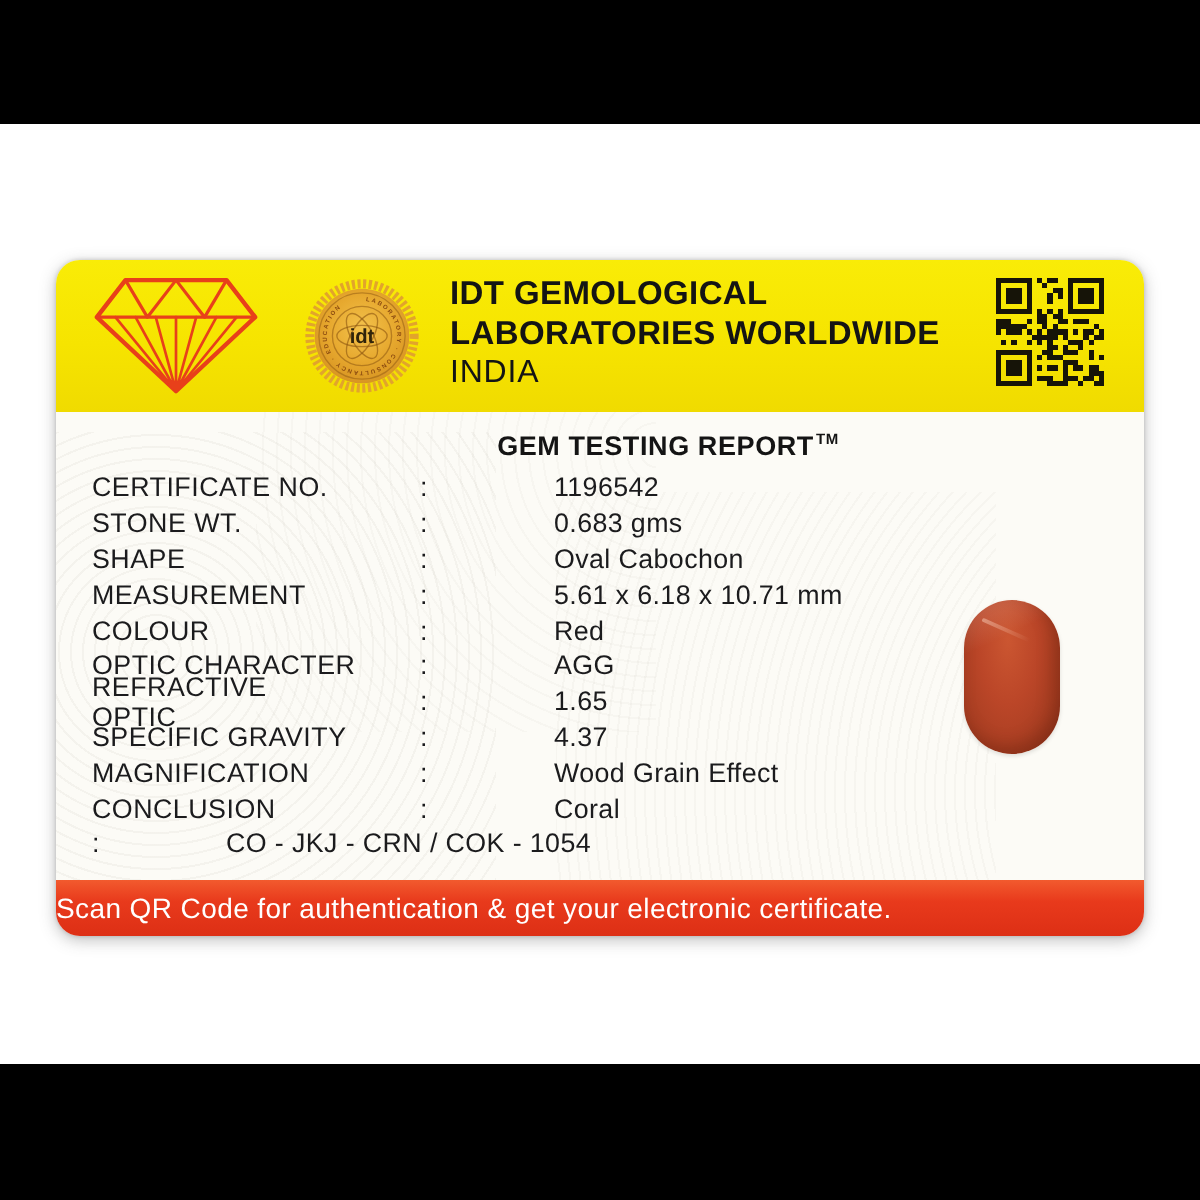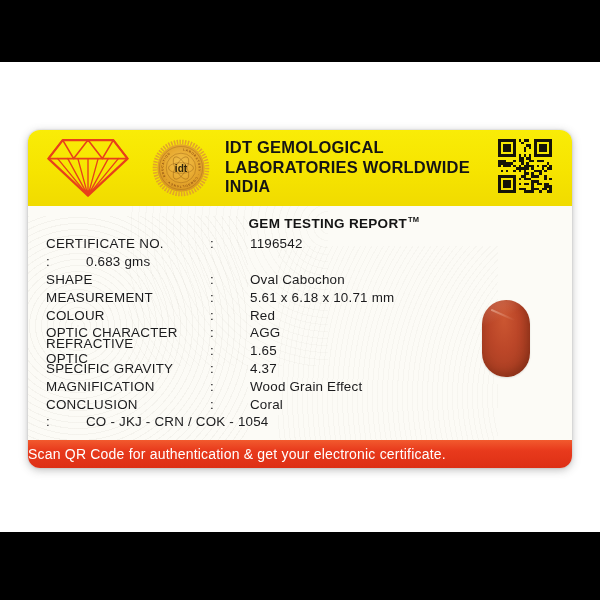--- a/index.html
+++ b/index.html
@@ -21,21 +21,21 @@
 
   
   .card-header{
     position:relative;height:76px;flex:0 0 auto;
     background:linear-gradient(180deg,#F9EC07 0%,#F6E400 55%,#F0DB00 100%);
   }
   .diamond-logo{position:absolute;left:16px;top:5px;width:88px;height:64px;}
   .seal{position:absolute;left:124px;top:9px;width:58px;height:58px;}
   .org-text{position:absolute;left:197px;top:7px;color:#141414;line-height:20px;}
   .org-line{display:block;font-size:16.5px;font-weight:bold;letter-spacing:.2px;}
-  .org-line.country{font-weight:bold;font-size:16px;letter-spacing:.4px;}
+  .org-line.country{font-weight:normal;font-size:16px;letter-spacing:.4px;}
   .qr{position:absolute;left:470px;top:9px;width:54px;height:54px;}
   .qr svg{width:100%;height:100%;shape-rendering:crispEdges;fill:#161408;}
 
   
   .card-body{position:relative;flex:1 1 auto;background:#FCFBF6;}
   .card-body::before{ 
     content:"";position:absolute;inset:0;pointer-events:none;
     background-image:
       repeating-radial-gradient(circle at 90px 110px, rgba(110,100,80,.055) 0 1px, transparent 1px 6px),
       repeating-radial-gradient(circle at 360px 150px, rgba(110,100,80,.04) 0 1px, transparent 1px 5px),
@@ -47,21 +47,21 @@
   .report-title{
     position:absolute;left:0;top:9px;width:100%;text-align:center;
     font-size:13.5px;font-weight:bold;color:#141414;letter-spacing:.3px;padding-left:34px;
   }
   .report-title .tm{font-size:7.5px;vertical-align:super;font-weight:bold;margin-left:1px;}
 
   .fields{position:absolute;left:18px;top:29px;}
   .frow{display:flex;align-items:center;height:17.8px;font-size:13.4px;color:#1B1B1D;gap:32px;}
   .frow .lbl{width:132px;font-weight:500;letter-spacing:.25px;}
   .frow .sep{width:8px;text-align:left;}
-  .frow .val{letter-spacing:.2px;}
+  .frow .val{letter-spacing:.2px;margin-left:27px;}
 
   .gem-photo{
     position:absolute;left:454px;top:94px;width:48px;height:77px;border-radius:24px;
     background:
       linear-gradient(155deg, rgba(255,235,220,.22) 0%, rgba(255,255,255,0) 28%),
       radial-gradient(ellipse at 46% 26%, #CB5631 0%, #BB4628 40%, #A83E22 72%, #93351D 100%);
     box-shadow:inset -3px -4px 8px rgba(90,25,10,.35), 0 1px 2px rgba(0,0,0,.12);
   }
   .gem-photo::after{
     content:"";position:absolute;left:8px;top:14px;width:26px;height:2px;
@@ -350,20 +350,21 @@
       <span>GEM TESTING REPORT</span><span class="tm">TM</span>
     </div>
 
     <div class="fields">
       <div class="frow">
         <span class="lbl">CERTIFICATE NO.</span>
         <span class="sep">:</span>
         <span class="val">1196542</span>
       </div>
       <div class="frow">
+        <span class="lbl">STONE WT.</span>
         <span class="sep">:</span>
         <span class="val">0.683 gms</span>
       </div>
       <div class="frow">
         <span class="lbl">SHAPE</span>
         <span class="sep">:</span>
         <span class="val">Oval Cabochon</span>
       </div>
       <div class="frow">
         <span class="lbl">MEASUREMENT</span>

